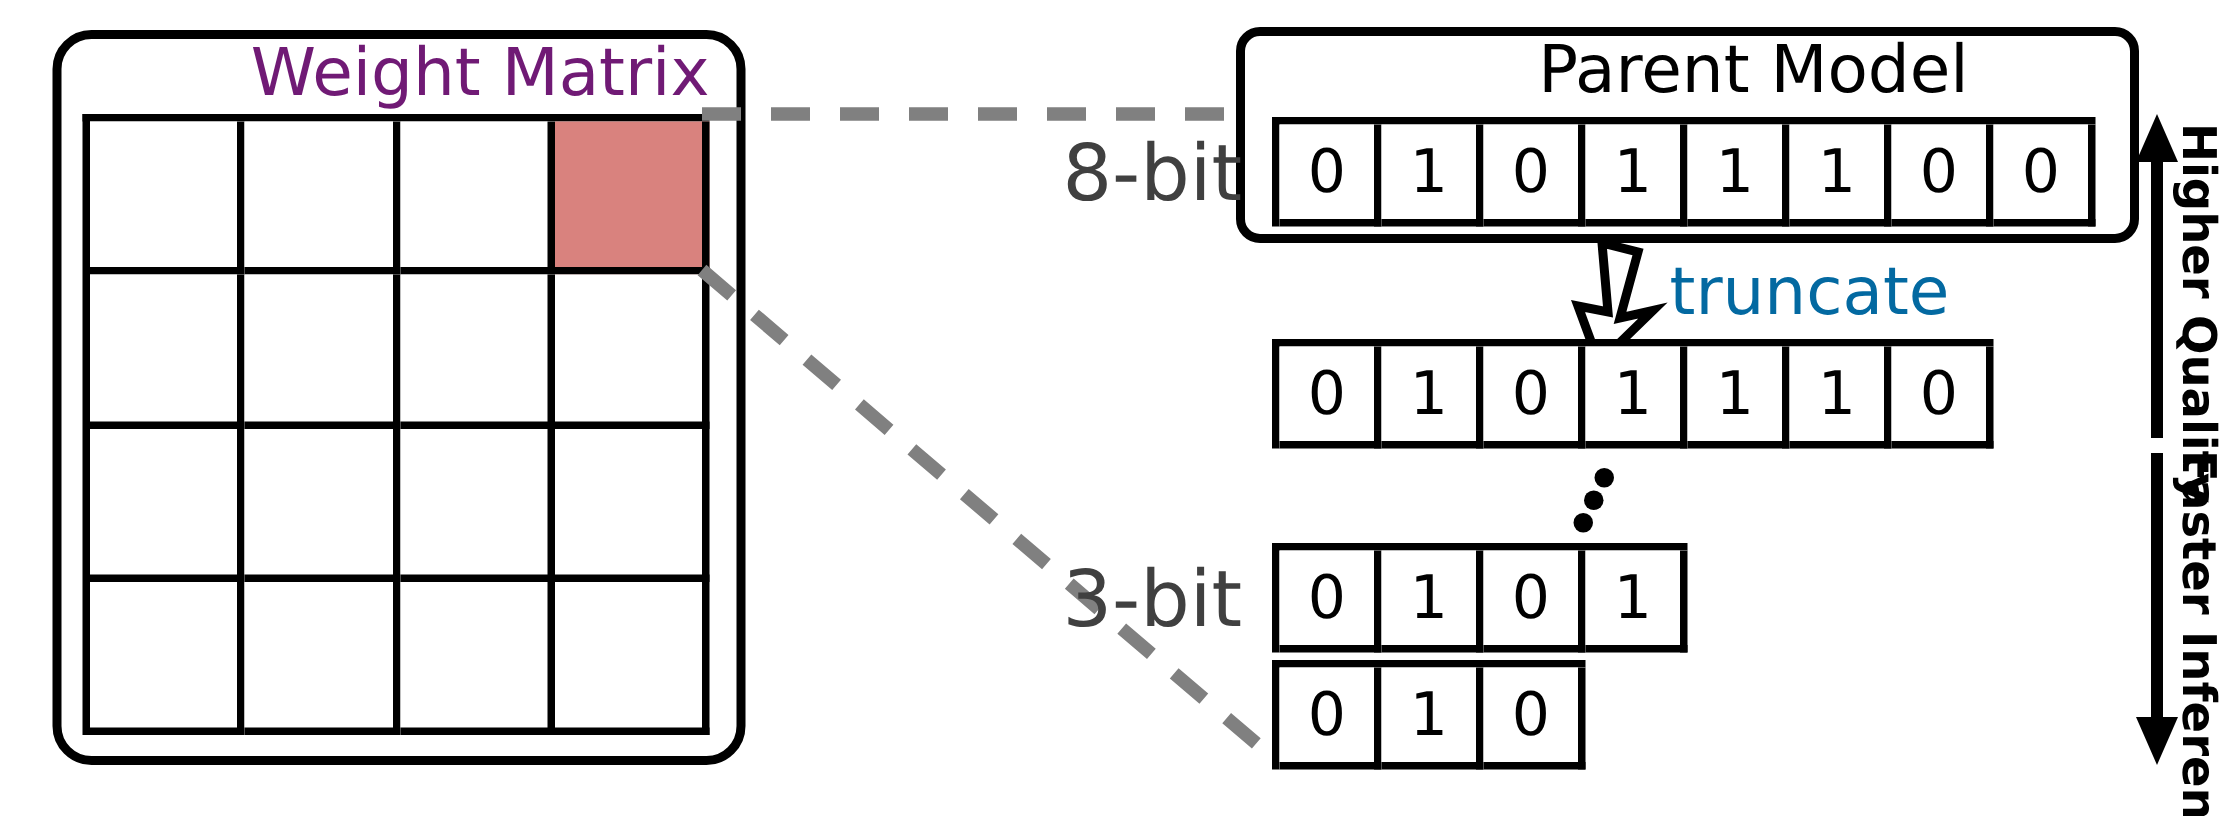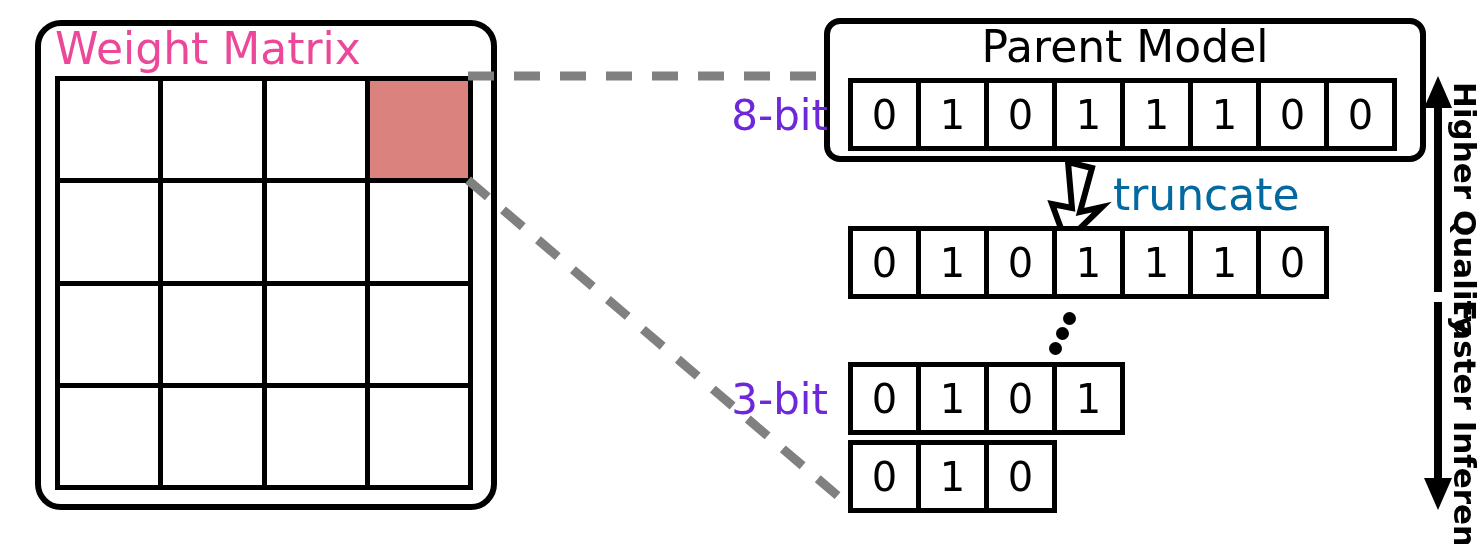--- a/index.html
+++ b/index.html
@@ -26,24 +26,24 @@
     border: 6px solid #000;
     border-radius: 26px;
     box-sizing: border-box;
     background: #fff;
   }
   #weight-matrix-title {
     position: absolute;
     left: 55px;
     top: 24px;
     width: 418px;
-    text-align: left;
+    text-align: right;
     font-size: 44px;
     line-height: 50px;
-    color: #ec4899;
+    color: #701a75;
     white-space: nowrap;
   }
   #weight-grid {
     position: absolute;
     left: 55px;
     top: 76px;
     width: 418px;
     height: 414px;
     display: grid;
     grid-template-columns: repeat(4, 1fr);
@@ -76,21 +76,21 @@
     top: 18px;
     width: 602px;
     height: 144px;
     border: 6px solid #000;
     border-radius: 16px;
     box-sizing: border-box;
     background: #fff;
   }
   #parent-model-title {
     position: absolute;
-    left: 824px;
+    left: 868px;
     top: 22px;
     width: 602px;
     text-align: center;
     font-size: 44px;
     line-height: 50px;
     color: #000;
     white-space: nowrap;
   }
 
   
@@ -112,23 +112,23 @@
     align-items: center;
     justify-content: center;
     font-size: 40px;
     line-height: 1;
     color: #000;
     background: #fff;
   }
 
   .bit-label {
     position: absolute;
-    font-size: 42px;
+    font-size: 52px;
     line-height: 48px;
-    color: #6d28d9;
+    color: #404040;
     text-align: right;
     white-space: nowrap;
   }
 
   
   #truncate-label {
     position: absolute;
     left: 1113px;
     top: 170px;
     font-size: 44px;

